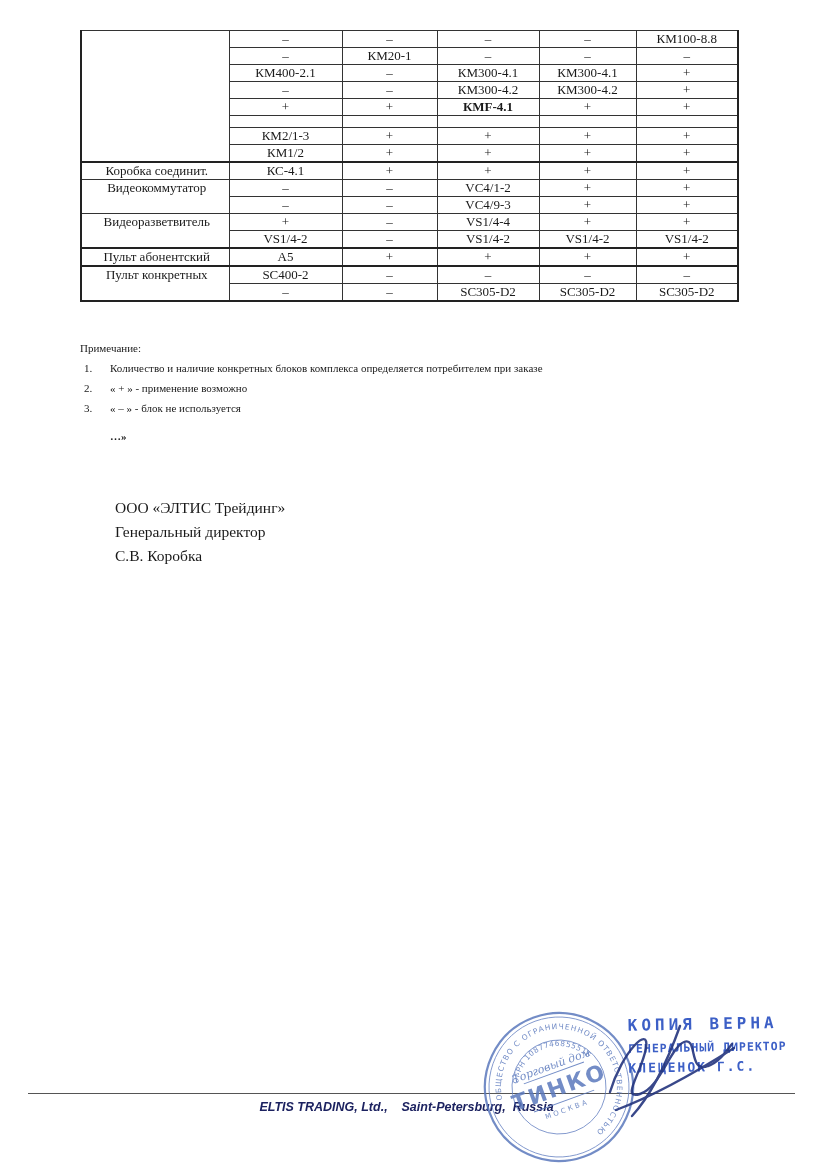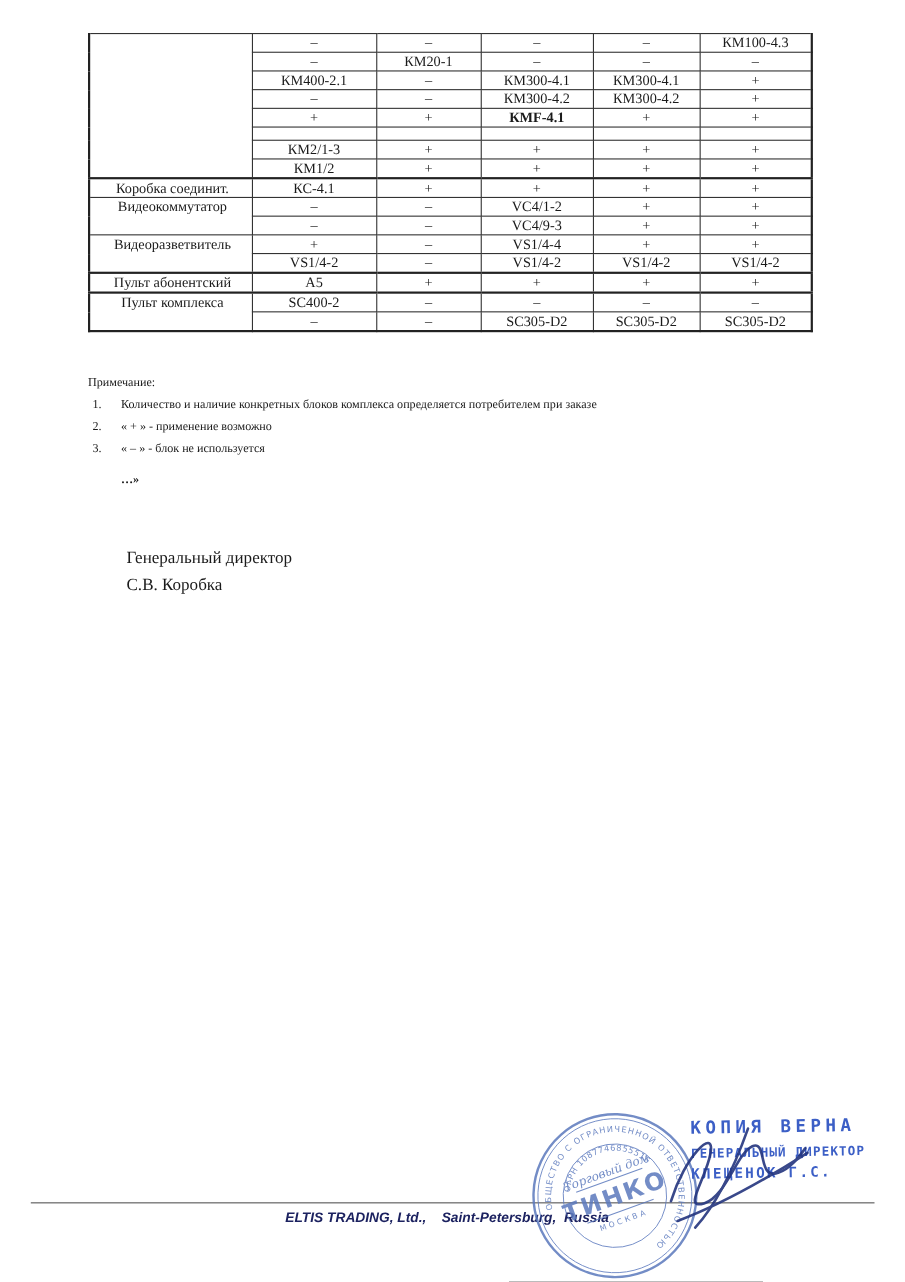--- a/index.html
+++ b/index.html
@@ -56,21 +56,21 @@
         <col style="width:97px">
         <col style="width:102px">
     </colgroup>
     <tbody>
       <tr>
         <td class="lbl" rowspan="8"></td>
         <td>–</td>
         <td>–</td>
         <td>–</td>
         <td>–</td>
-        <td>КМ100-4.3</td>
+        <td>КМ100-8.8</td>
       </tr>
       <tr>
         <td>–</td>
         <td>КМ20-1</td>
         <td>–</td>
         <td>–</td>
         <td>–</td>
       </tr>
       <tr>
         <td>КМ400-2.1</td>
@@ -154,21 +154,21 @@
       </tr>
       <tr class="tt">
         <td class="lbl">Пульт абонентский</td>
         <td>А5</td>
         <td>+</td>
         <td>+</td>
         <td>+</td>
         <td>+</td>
       </tr>
       <tr class="tt">
-        <td class="lbl" rowspan="2">Пульт комплекса</td>
+        <td class="lbl" rowspan="2">Пульт конкретных</td>
         <td>SC400-2</td>
         <td>–</td>
         <td>–</td>
         <td>–</td>
         <td>–</td>
       </tr>
       <tr>
         <td>–</td>
         <td>–</td>
         <td>SC305-D2</td>
@@ -189,20 +189,21 @@
       <span class="txt">« + » - применение возможно</span>
     </div>
     <div class="note-item">
       <span class="num">3.</span>
       <span class="txt">« – » - блок не используется</span>
     </div>
     <div class="ellipsis">…»</div>
   </div>
 
   <div class="closing">
+    <div>ООО «ЭЛТИС Трейдинг»</div>
     <div>Генеральный директор</div>
     <div>С.В. Коробка</div>
   </div>
 
   <div class="footer-line"></div>
   <div class="footer-text">ELTIS TRADING, Ltd.,    Saint-Petersburg,  Russia</div>
 
   <div class="stamp">
     <svg width="178" height="178" viewBox="0 0 178 178">
       <g transform="rotate(-20 89 89)" fill="#5b79bd" stroke="#5b79bd">

